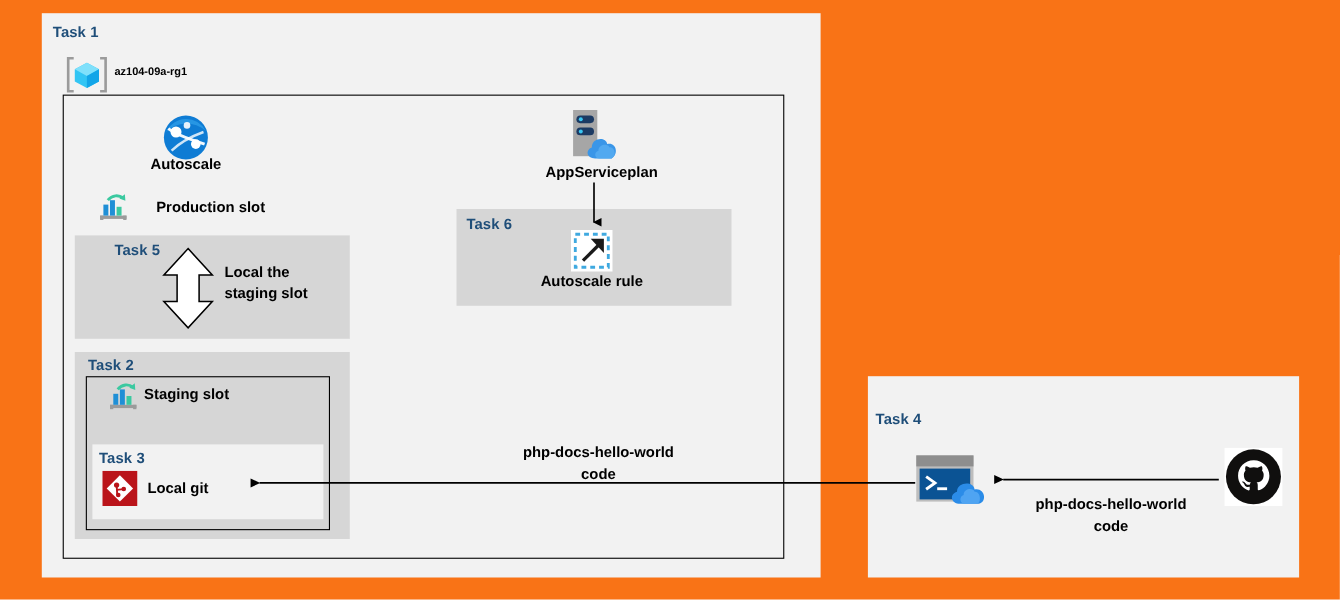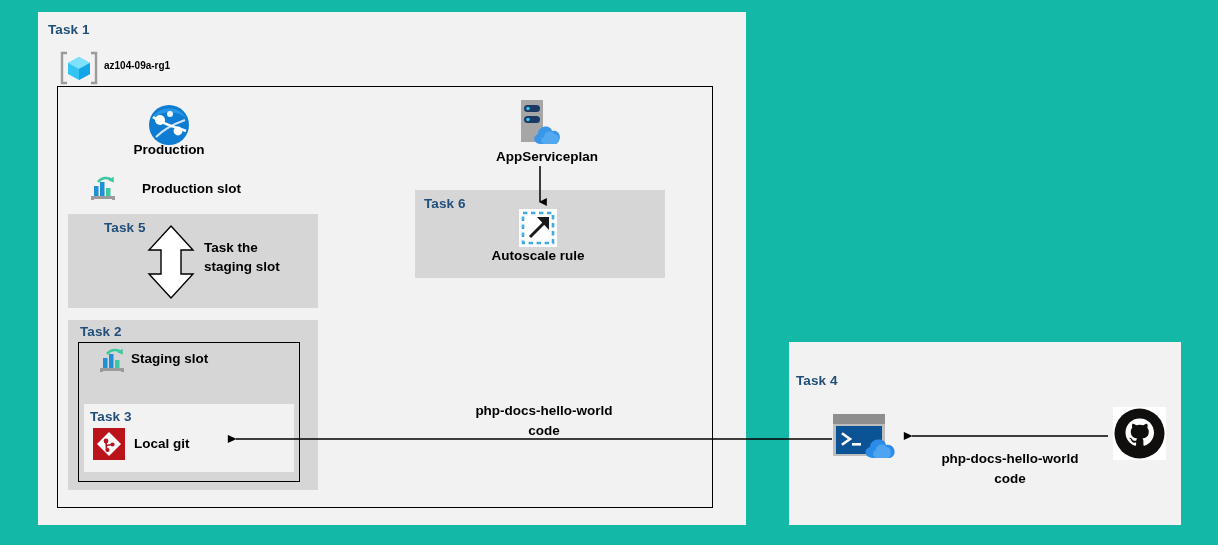--- a/index.html
+++ b/index.html
@@ -12,21 +12,21 @@
     height: 545px;
     font-family: "Liberation Sans", sans-serif;
     position: relative;
     overflow: hidden;
   }
   .canvas {
     position: absolute;
     left: 0; top: 0;
     width: 1218px;
     height: 545px;
-    background: #14b8a6;
+    background: #f97316;
   }
   
   .box {
     position: absolute;
     box-sizing: border-box;
   }
   .box-light   { background: #f2f2f2; }
   .box-gray    { background: #d6d6d6; }
   .box-outline { background: #f2f2f2; border: 1.5px solid #000000; }
   .box-inner-outline { background: #d6d6d6; border: 1.5px solid #000000; }
@@ -146,21 +146,21 @@
     <svg viewBox="0 0 42 42" width="42" height="42">
       <circle cx="21" cy="21" r="20" fill="#0F7CD4"></circle>
       <path d="M3 16 A20 20 0 0 1 39 15 A26 26 0 0 0 3 16 Z" fill="#2B9BE6" opacity=".85"></path>
       <path d="M5 13 C14 20 24 22 38 27" stroke="#ffffff" stroke-width="2.6" fill="none" opacity=".95"></path>
       <path d="M8 33 C16 25 26 20 37 16" stroke="#ffffff" stroke-width="2.2" fill="none" opacity=".8"></path>
       <circle cx="12" cy="16" r="5" fill="#ffffff"></circle>
       <circle cx="30" cy="27" r="4.4" fill="#ffffff"></circle>
       <circle cx="22" cy="10" r="3" fill="#ffffff" opacity=".9"></circle>
     </svg>
   </div>
-  <div class="node-label center" id="appservice-label">Production</div>
+  <div class="node-label center" id="appservice-label">Autoscale</div>
 
   <div class="box" id="prod-slot-icon">
     <svg viewBox="0 0 28 26" width="28" height="26">
       <rect x="2" y="20" width="24" height="3" fill="#9b9b9b"></rect>
       <rect x="2" y="20" width="3" height="4" fill="#9b9b9b"></rect>
       <rect x="23" y="20" width="3" height="4" fill="#9b9b9b"></rect>
       <rect x="5" y="10" width="4.5" height="10" fill="#1f8fd6"></rect>
       <rect x="11" y="6" width="4.5" height="14" fill="#1f8fd6"></rect>
       <rect x="17" y="12" width="4.5" height="8" fill="#3BC9A0"></rect>
       <path d="M9 6 C13 1 19 1 23 4" stroke="#3BC9A0" stroke-width="2.6" fill="none"></path>
@@ -170,21 +170,21 @@
   <div class="node-label" id="prod-slot-label">Production slot</div>
 
   <div class="box box-gray" id="task5-box"></div>
   <div class="task-label" id="task5-label">Task 5</div>
   <div class="box" id="swap-arrow">
     <svg viewBox="0 0 52 76" width="52" height="76">
       <polygon points="26,2 48,26 36,26 36,50 48,50 26,74 4,50 16,50 16,26 4,26" fill="#ffffff" stroke="#000000" stroke-width="1.4" stroke-linejoin="miter"></polygon>
     </svg>
   </div>
   <div class="node-label" id="swap-label">
-    <span>Task the</span><br>
+    <span>Local the</span><br>
     <span>staging slot</span>
   </div>
 
   <div class="box box-gray" id="task2-box"></div>
   <div class="task-label" id="task2-label">Task 2</div>
   <div class="box box-inner-outline" id="task2-inner"></div>
 
   <div class="box" id="staging-slot-icon">
     <svg viewBox="0 0 28 26" width="28" height="26">
       <rect x="2" y="20" width="24" height="3" fill="#9b9b9b"></rect>

